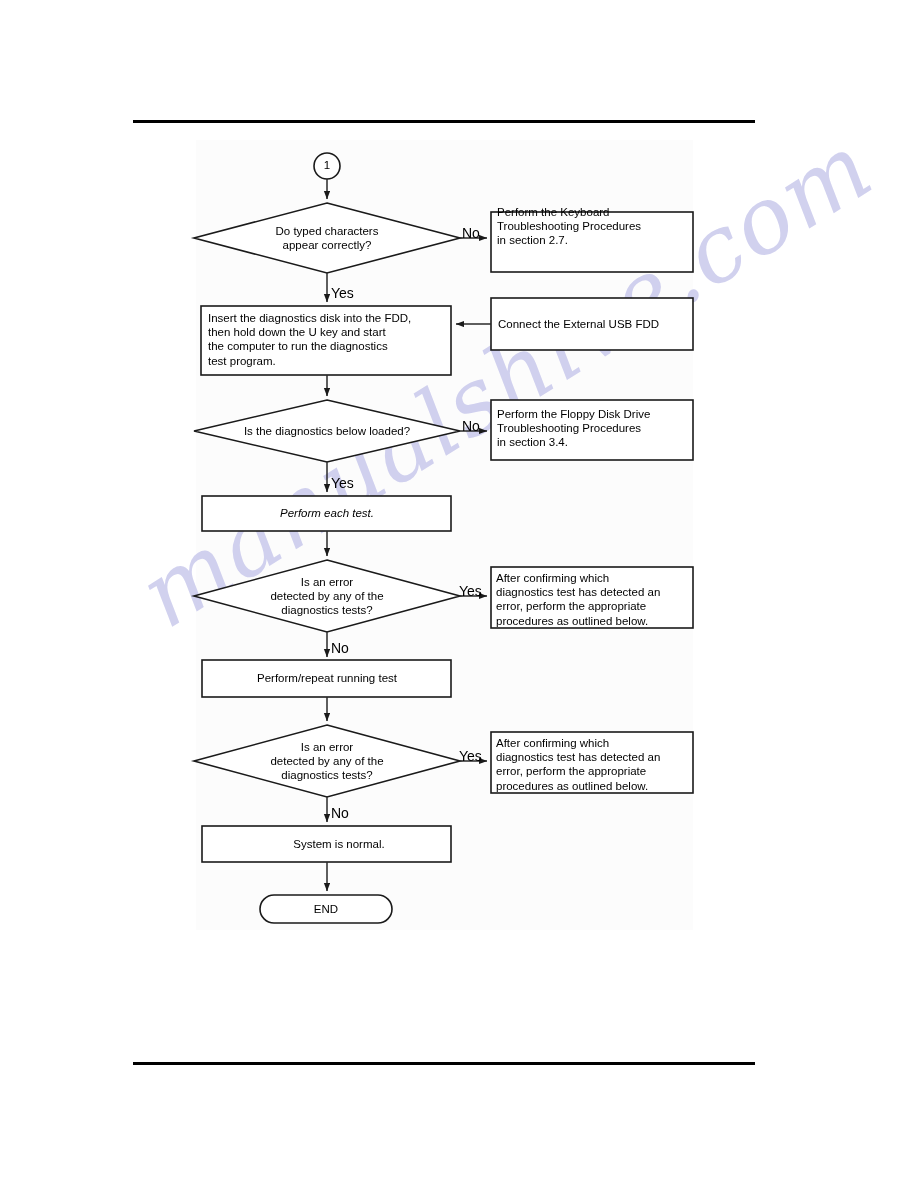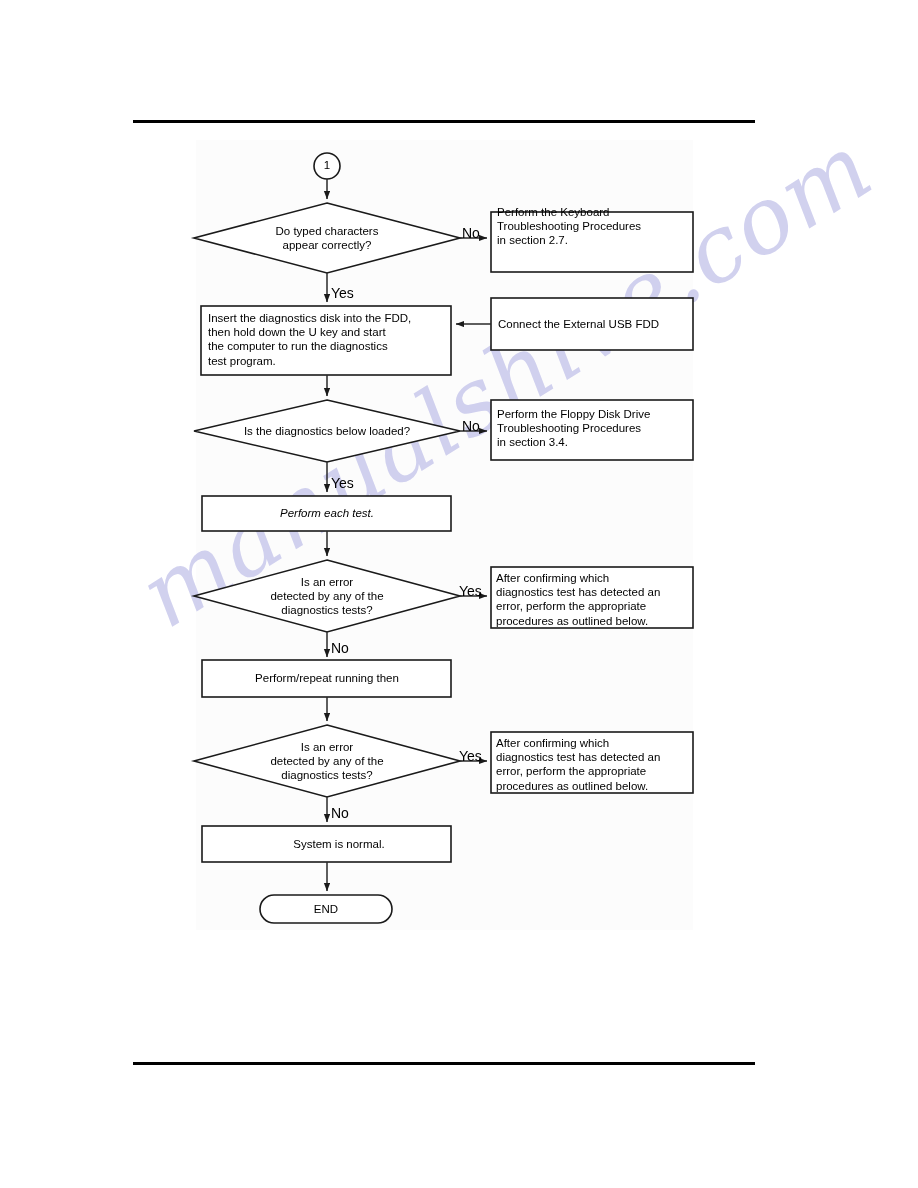--- a/index.html
+++ b/index.html
@@ -226,21 +226,21 @@
 
   <div class="label-yn" style="left:459px; top:583px;">Yes</div>
 
   <div class="txt left" style="left:496px; top:571px; width:195px;">After confirming which
 diagnostics test has detected an
 error, perform the appropriate
 procedures as outlined below.</div>
 
   <div class="label-yn" style="left:331px; top:640px;">No</div>
 
-  <div class="txt center" style="left:224px; top:671px; width:206px;">Perform/repeat running then</div>
+  <div class="txt center" style="left:224px; top:671px; width:206px;">Perform/repeat running test</div>
 
   <div class="txt center" style="left:224px; top:740px; width:206px;">Is an error
 detected by any of the
 diagnostics tests?</div>
 
   <div class="label-yn" style="left:459px; top:748px;">Yes</div>
 
   <div class="txt left" style="left:496px; top:736px; width:195px;">After confirming which
 diagnostics test has detected an
 error, perform the appropriate

